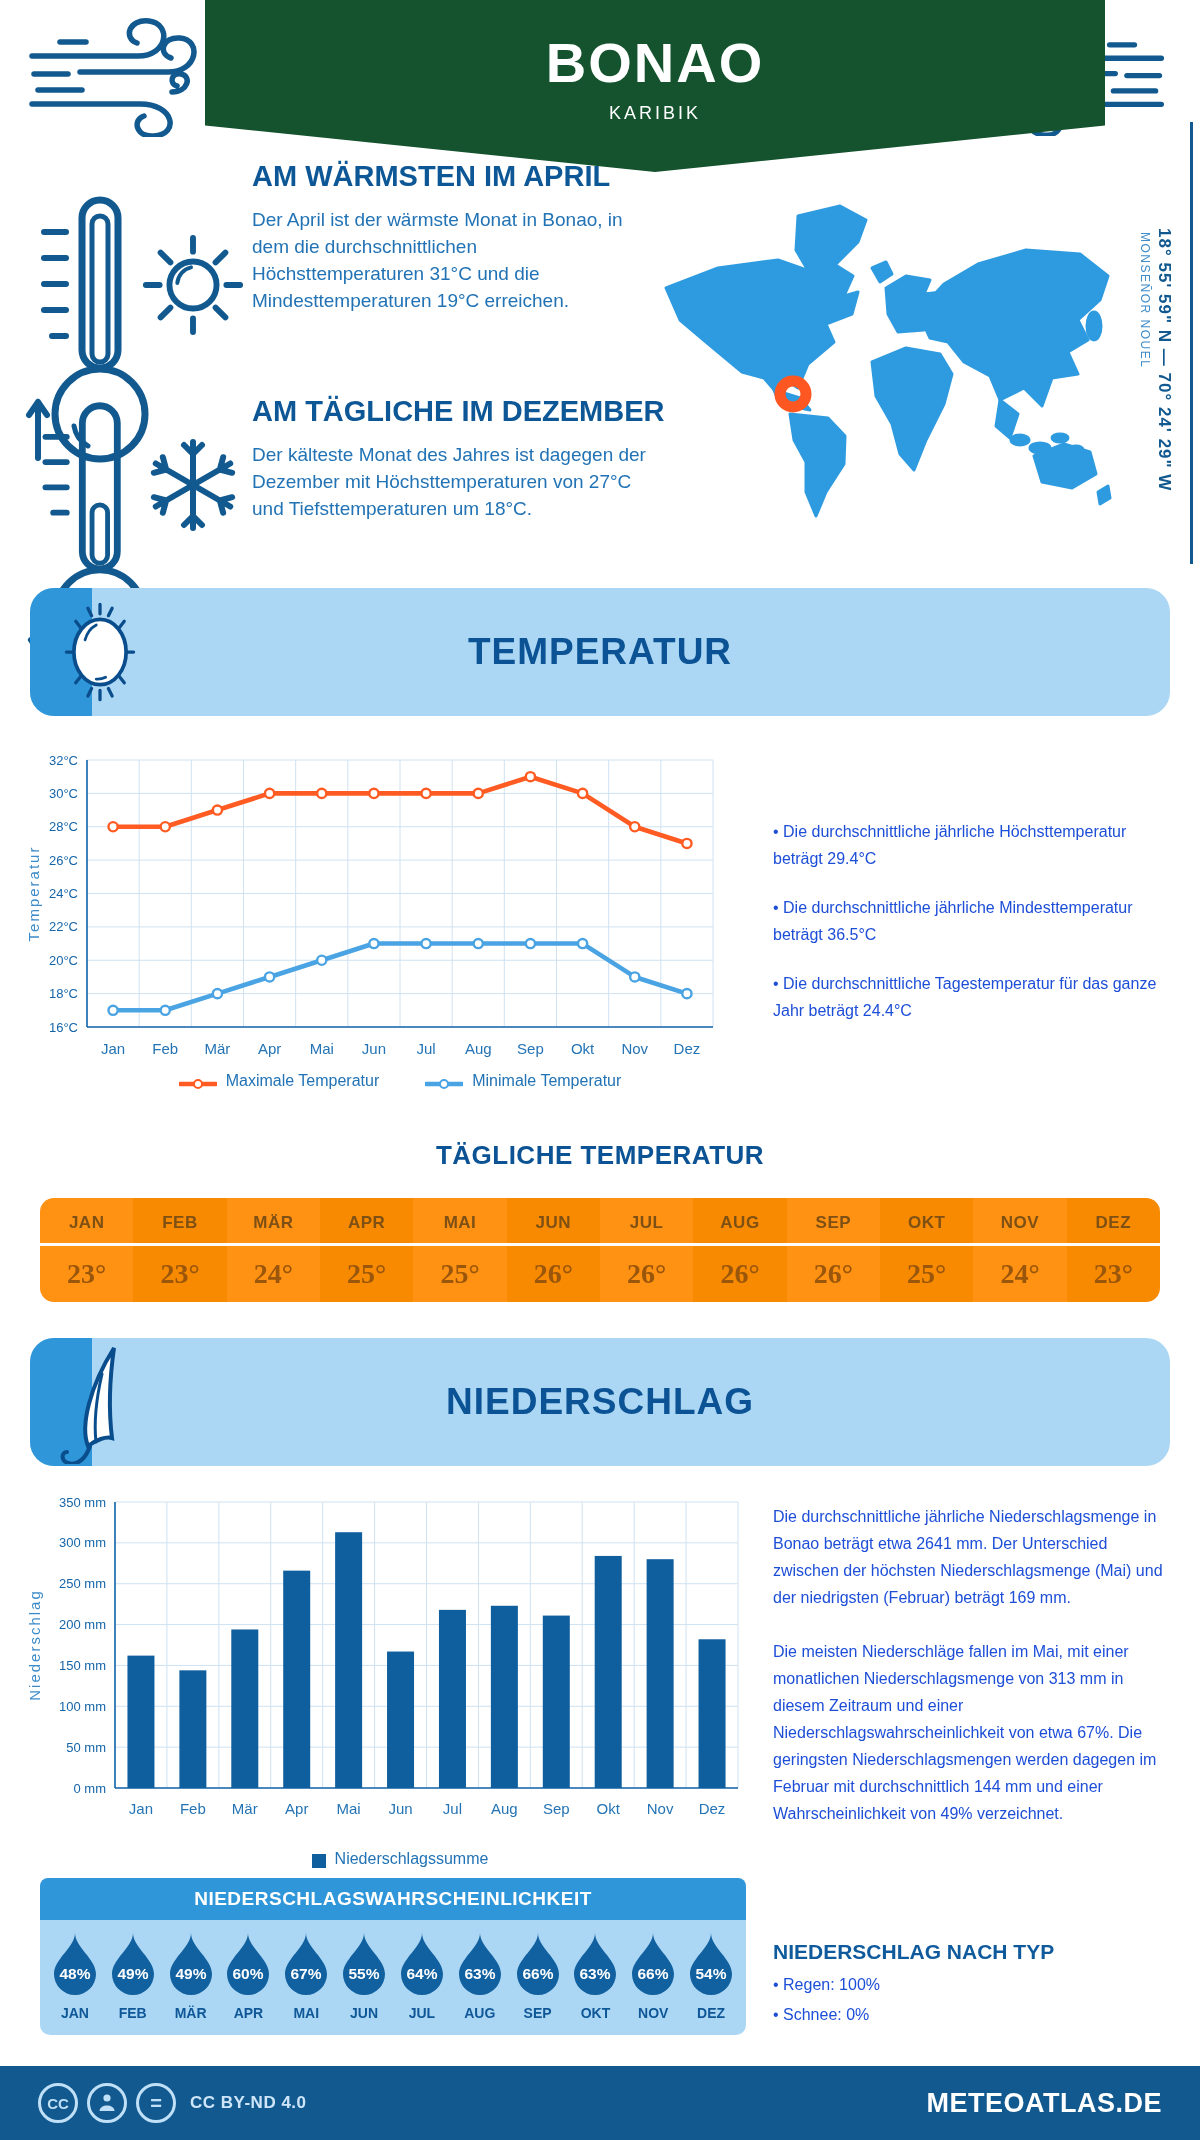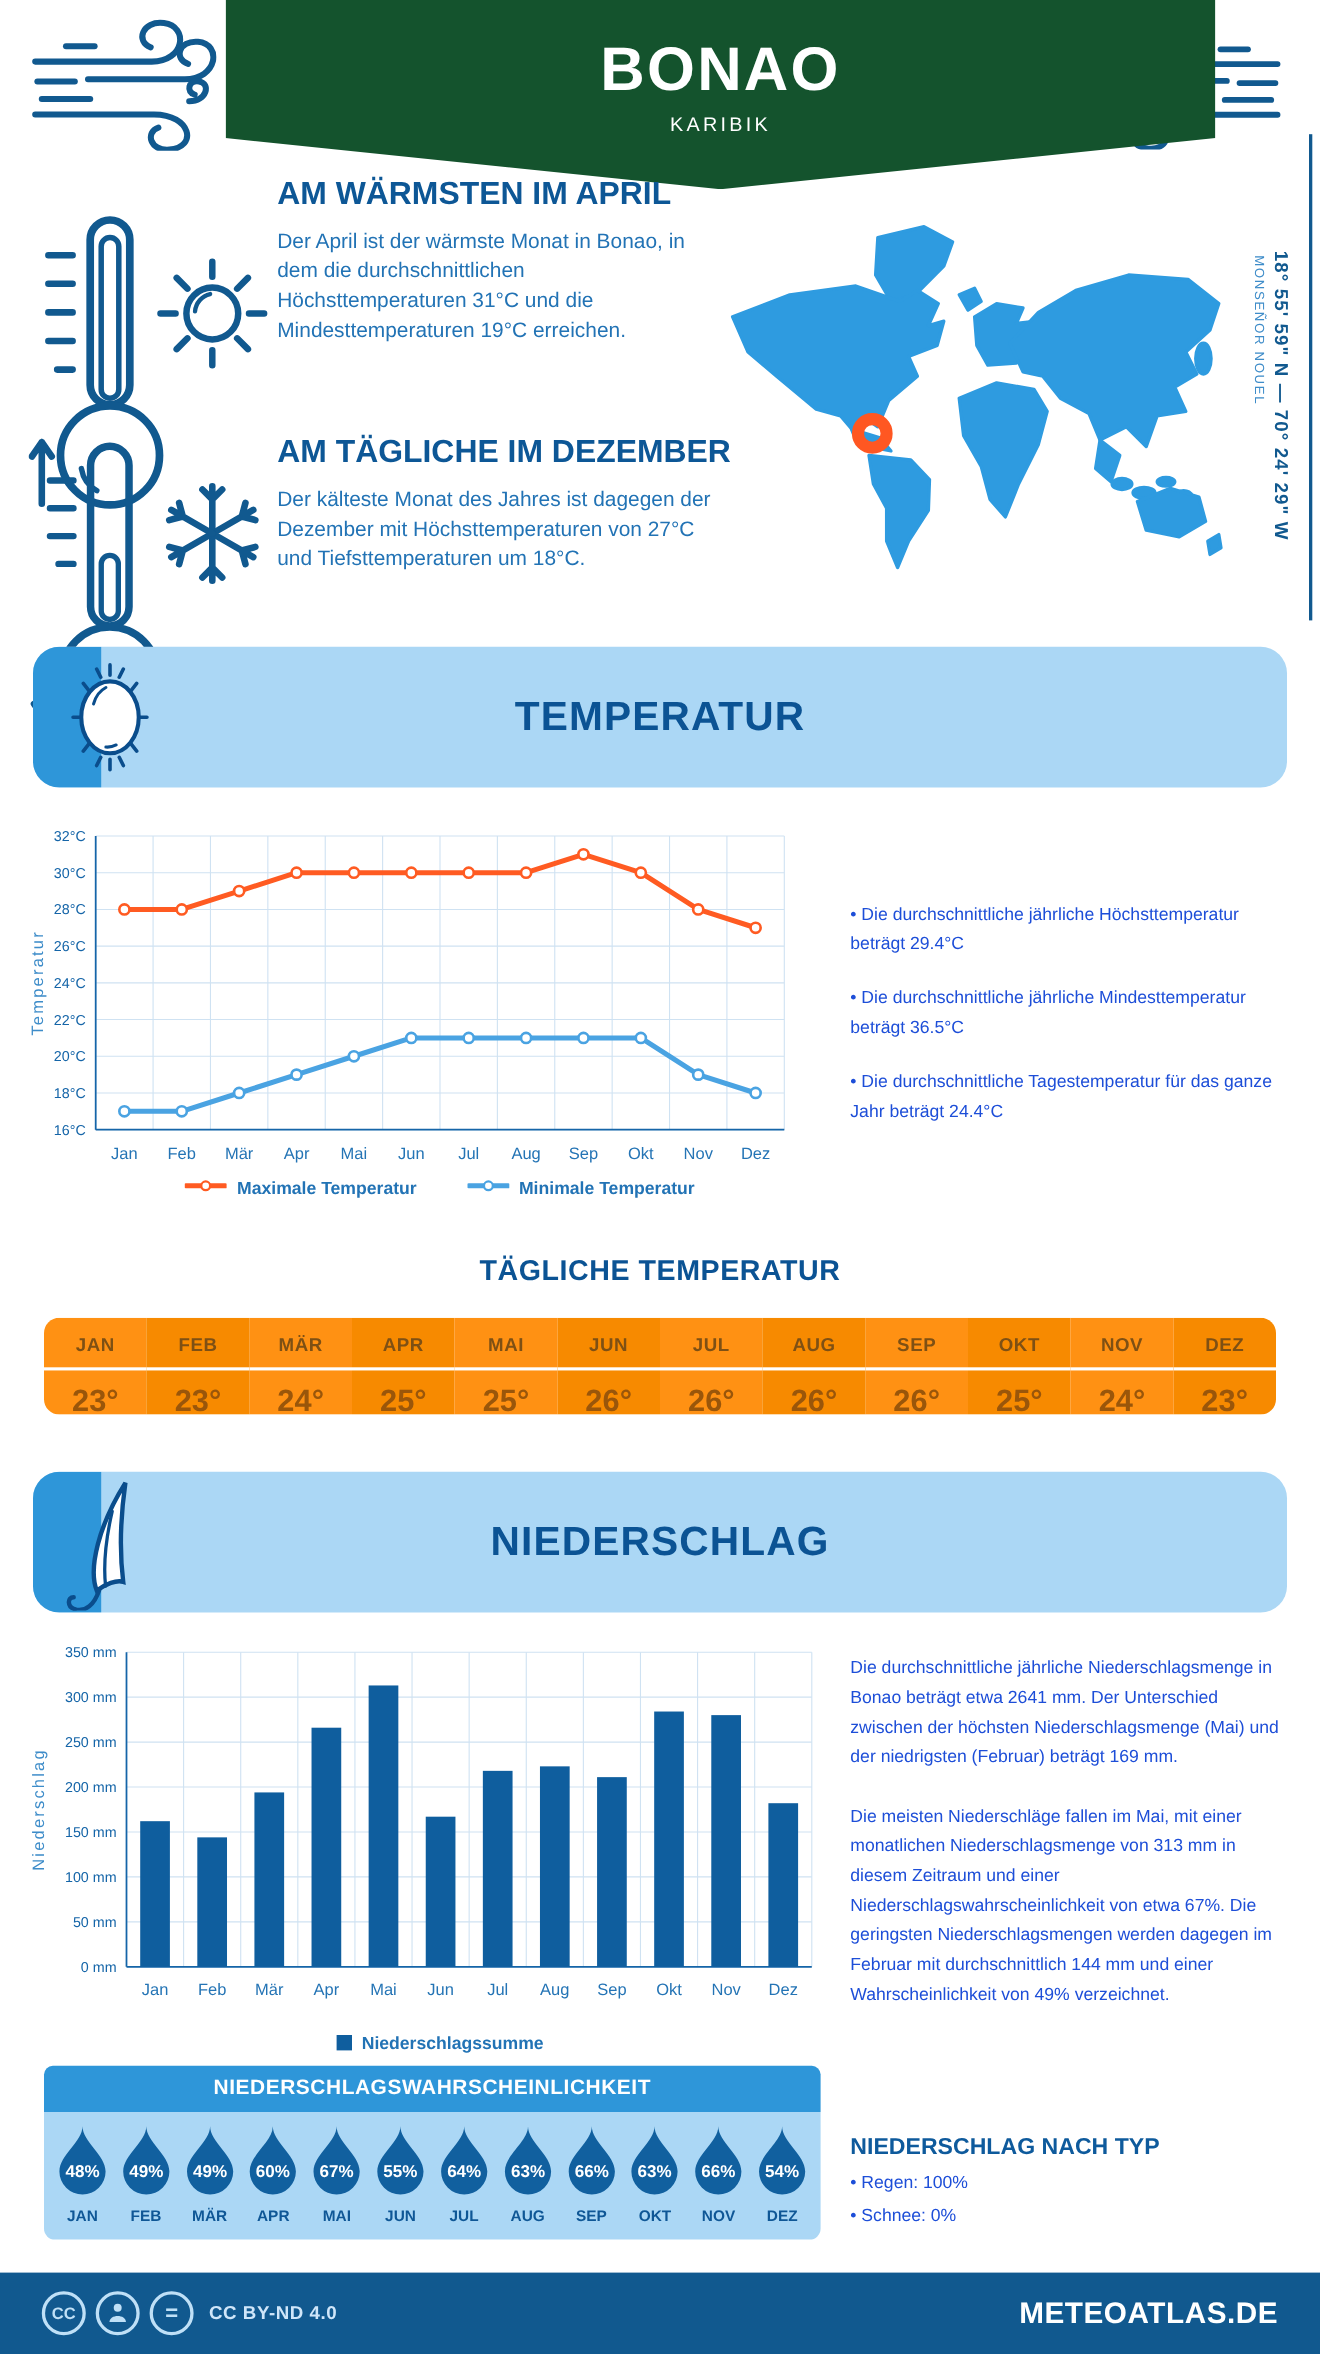--- a/index.html
+++ b/index.html
@@ -30,29 +30,29 @@
   .section-title { position:absolute; left:0; top:0; width:100%; height:100%; display:flex; align-items:center; justify-content:center;
                    font-size:37px; font-weight:800; letter-spacing:1px; color:#0B5394; }
 
   
   .col-heading { font-size:21px; font-weight:800; line-height:27px; color:#0E5A9C; }
   .col-text { font-size:16px; line-height:27px; color:#1d4ed8; }
   .col-text p { margin:0 0 22px 0; }
 
   
   .legend-row { display:flex; justify-content:center; align-items:center; gap:46px; }
-  .legend-item { display:flex; align-items:flex-start; gap:9px; font-size:16px; color:#2273B5;font-weight:bold; }
+  .legend-item { display:flex; align-items:flex-end; gap:9px; font-size:16px; color:#2273B5; }
 
   
   .daily-heading { left:0; top:1140px; width:1200px; text-align:center; font-size:26px; font-weight:800; color:#0B5394; letter-spacing:.5px; }
   .daily-table { left:40px; top:1198px; width:1120px; border-radius:14px; overflow:hidden;
                  display:grid; grid-template-columns:repeat(12,1fr); }
   .daily-cell { text-align:center; }
   .daily-cell.m { height:48px; line-height:50px; font-size:17px; font-weight:800; color:#7E5014; letter-spacing:.5px; border-bottom:3px solid #fff; }
-  .daily-cell.v { height:40px; line-height:56px; font-size:28px; font-weight:800; color:#9A560A; }
+  .daily-cell.v { height:56px; line-height:56px; font-size:28px; font-weight:800; color:#9A560A;font-family:Liberation Serif, serif; }
   .col-a { background:#FF9113; } .col-b { background:#F78A00; }
 
   
   .prob-box { left:40px; top:1878px; width:706px; }
   .prob-header { height:42px; background:#2E96D9; border-radius:8px 8px 0 0; display:flex; align-items:center; justify-content:center;
                  color:#fff; font-size:19px; font-weight:800; letter-spacing:.5px; }
   .prob-body { background:#ABD7F5; border-radius:0 0 10px 10px; padding:12px 6px 14px 6px;
                display:grid; grid-template-columns:repeat(12,1fr); }
   .prob-col { text-align:center; }
   .prob-col .mon { margin-top:5px; font-size:14px; font-weight:800; color:#0F5796; }

